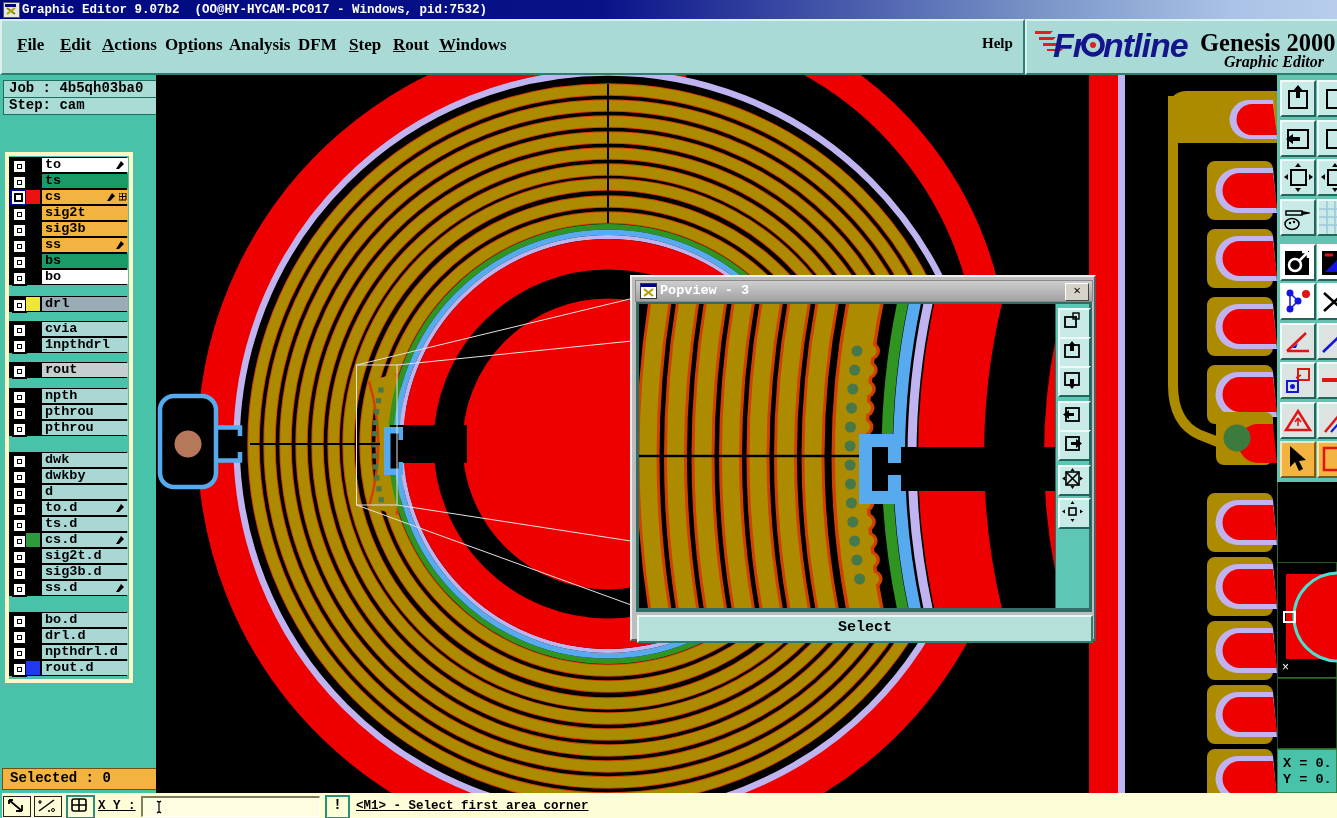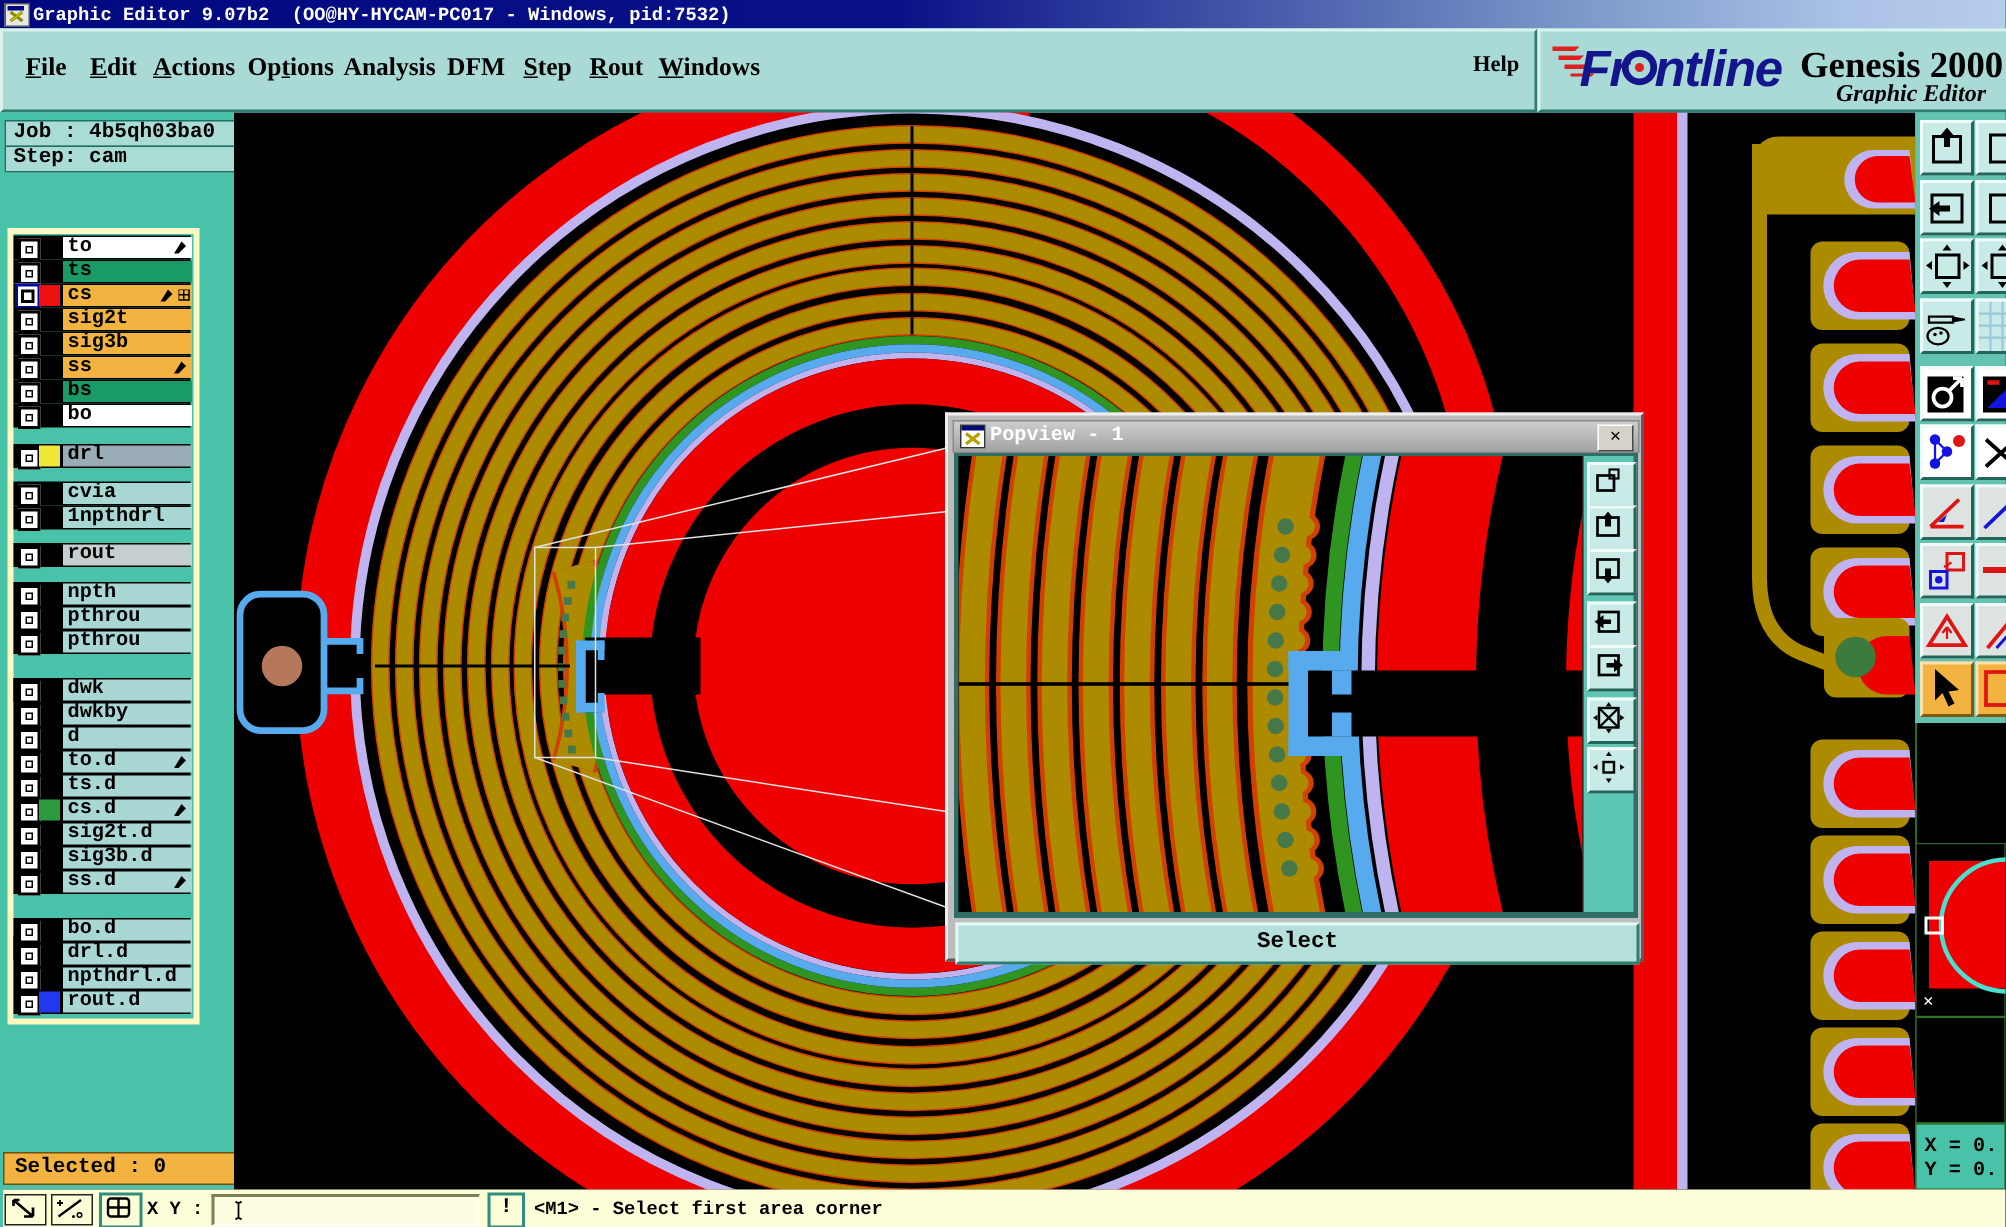--- a/index.html
+++ b/index.html
@@ -1,18 +1,18 @@
 <!DOCTYPE html>
 <html><head>
 <meta charset="utf-8">
 <style>
   html,body{margin:0;padding:0;width:1337px;height:818px;overflow:hidden;background:#000;
     font-family:"Liberation Mono",monospace;}
   .abs{position:absolute;}
-  #root{position:absolute;left:0;top:0;width:1337px;height:700px;background:#7dd3fc;}
+  #root{position:absolute;left:0;top:0;width:1337px;height:700px;background:#0369a1;}
   
   #titlebar{left:0;top:0;width:1337px;height:19px;
     background:linear-gradient(90deg,#000880 0%,#0a1288 45%,#7a96c8 78%,#aac2e6 92%,#b8cdec 100%);}
   #titlebar .txt{position:absolute;left:22px;top:3px;color:#fff;font-weight:bold;font-size:12.5px;white-space:pre;}
   #appicon{position:absolute;left:3px;top:2px;width:15px;height:14px;background:#e8e8e8;border:1px solid #555;}
   #appicon .tb{position:absolute;left:1px;top:1px;width:11px;height:3px;background:#000880;}
   
   .mbar{background:#a9dad6;border-top:2px solid #d9f2ee;border-left:2px solid #d9f2ee;
     border-bottom:2px solid #2e7e70;border-right:2px solid #2e7e70;}
   #menubar{left:0;top:19px;width:1021px;height:52px;}
@@ -37,21 +37,21 @@
     font-weight:bold;color:#000;padding-left:3px;}
   .pen{position:absolute;right:3px;top:2px;width:10px;height:10px;}
   #selbar{position:absolute;left:2px;top:693px;width:151px;height:20px;background:#f2b341;
     border:1px solid #6e5010;color:#000;font-weight:bold;font-size:14px;line-height:18px;padding-left:7px;}
   
   #botbar{left:0;top:793px;width:1337px;height:25px;background:#fdfdd8;}
   .bbtn{position:absolute;top:3px;width:26px;height:19px;background:#fdfdd8;border:1px solid #222;}
   .bbtn.teal{border:2px solid #2e8e7e;}
   #xyinput{position:absolute;left:141px;top:3px;width:176px;height:18px;background:#fdfde0;
     border-top:2px solid #7e7e58;border-left:2px solid #7e7e58;border-bottom:1px solid #fff;border-right:1px solid #fff;background:#fdfde2;}
-  .btxt{position:absolute;color:#000;font-weight:bold;font-size:12.5px;top:6px;white-space:pre;}
+  .btxt{position:absolute;color:#000;font-weight:bold;font-size:12.5px;top:6px;white-space:pre;text-decoration:underline;}
   
   #rbar{left:1277px;top:75px;width:60px;height:718px;background:#62c4b0;}
   .rbtn{position:absolute;width:32px;height:33px;border-top:2px solid #f0faf8;border-left:2px solid #f0faf8;
     border-bottom:2px solid #23655a;border-right:2px solid #23655a;background:#c9ebe7;}
   .rbtn.gr{background:#dde3e1;}
   .rbtn.wh{background:#fff;}
   .rbtn.am{background:#f2b341;border-top-color:#fde2b0;border-left-color:#fde2b0;border-bottom-color:#7e5a10;border-right-color:#7e5a10;}
   
   #popup{left:630px;top:275px;width:462px;height:362px;background:#bdbdbd;
     border-top:2px solid #efefef;border-left:2px solid #efefef;border-bottom:2px solid #5a5a5a;border-right:2px solid #5a5a5a;}
@@ -546,21 +546,21 @@
 </div>
 
 <div class="abs" id="popup">
 <div id="ptitle">
  <div style="position:absolute;left:4px;top:2px;width:15px;height:14px;background:#fff;border:1px solid #333">
    <div style="position:absolute;left:0px;top:0px;width:15px;height:3px;background:#000880"></div>
    <svg width="15" height="14" style="position:absolute;left:0;top:0">
             <path d="M3 12 L12 5 M3 5 L12 12" stroke="#b8a000" stroke-width="2.2"></path>
           </svg>
  </div>
- <div class="t">Popview - 1</div>
+ <div class="t">Popview - 3</div>
  <div id="pclose">✕</div>
 </div>
 <div id="pframe">
 <div id="pcontent">
           <svg width="416" height="304" viewBox="0 0 416 304" style="position:absolute;left:0;top:0">
             <rect width="416" height="304" fill="#000"></rect>
             <circle cx="1000" cy="152" r="991.0" fill="none" stroke="#d24000" stroke-width="23"></circle>
             <circle cx="1000" cy="152" r="991.0" fill="none" stroke="#ad8b00" stroke-width="17"></circle>
             <circle cx="1000" cy="152" r="963.5" fill="none" stroke="#d24000" stroke-width="23"></circle>
             <circle cx="1000" cy="152" r="963.5" fill="none" stroke="#ad8b00" stroke-width="17"></circle>

